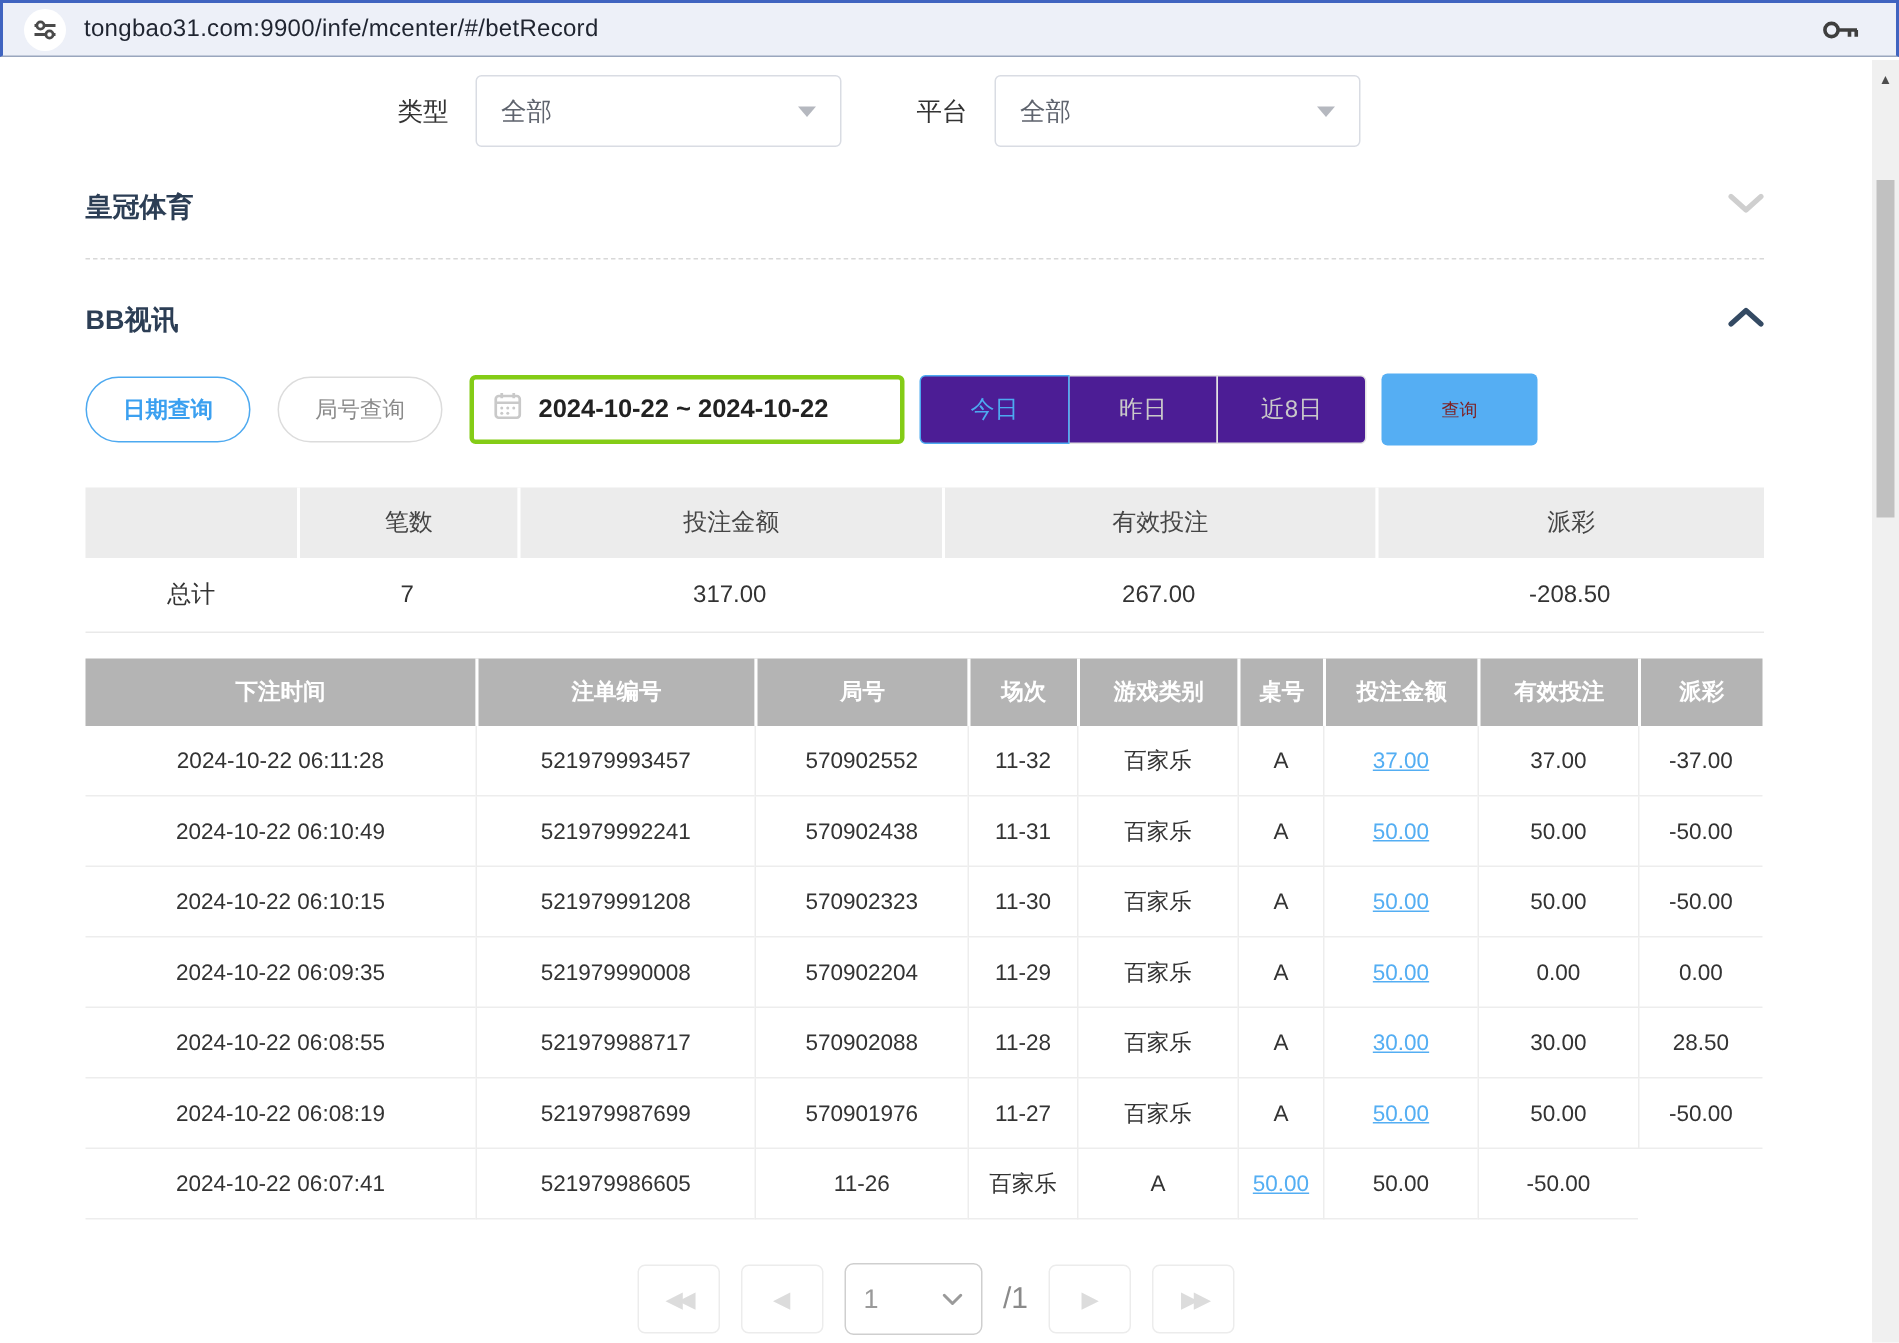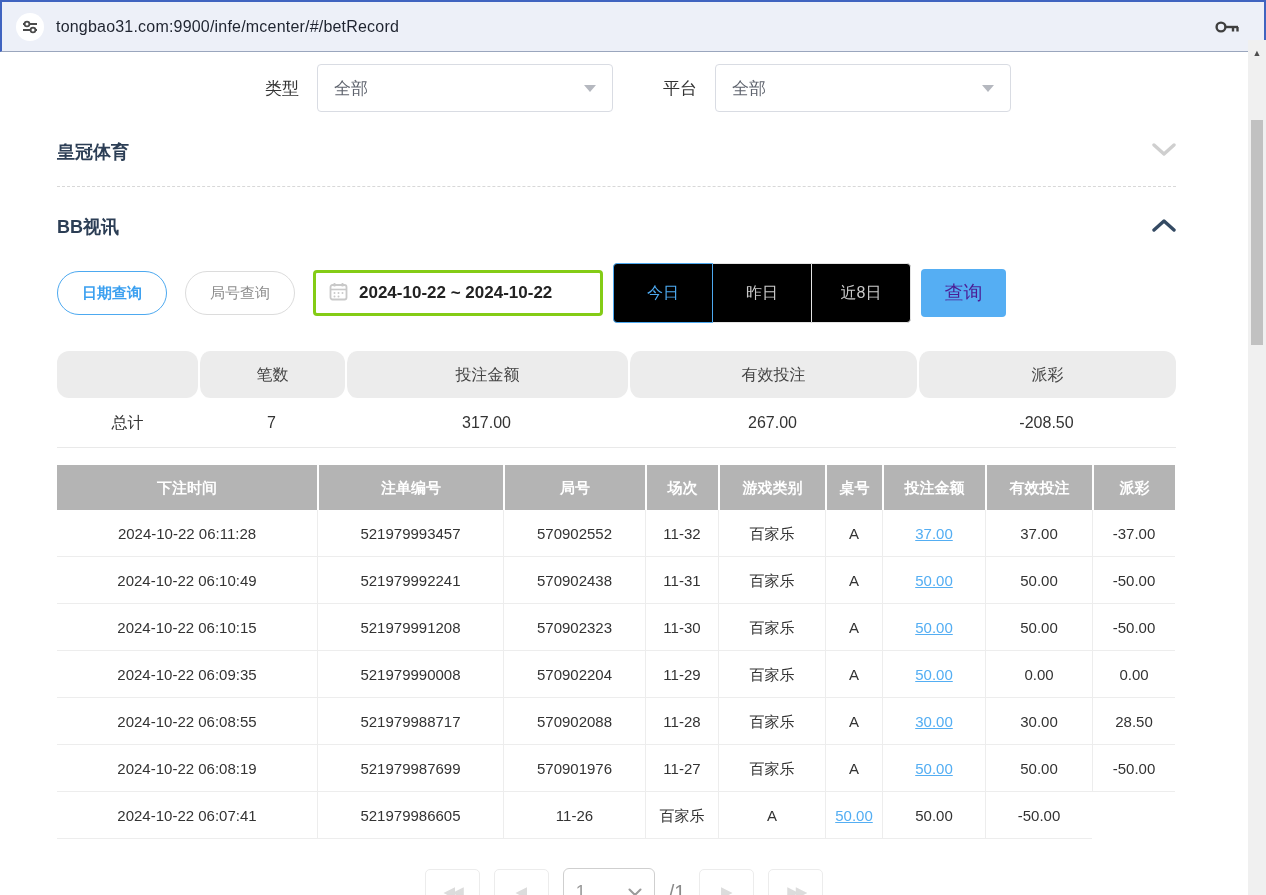--- a/index.html
+++ b/index.html
@@ -1,75 +1,75 @@
 <!DOCTYPE html>
 <html><head>
 <meta charset="utf-8">
 <style>
   * { margin:0; padding:0; box-sizing:border-box; }
   html,body { width:1266px; height:895px; overflow:hidden; background:#fff;
     font-family:"Liberation Sans","DejaVu Sans",sans-serif; }
 
   
-  .addressbar { position:relative; height:52px; background:#edf0f8;
+  .addressbar { position:relative; height:38px; background:#edf0f8;
     border:2px solid #4064c0; border-bottom:1px solid #9aa6bd;
     display:flex; align-items:center; padding:0 14px; }
   .tune-circle { width:28px; height:28px; border-radius:50%; background:#fff;
     display:flex; align-items:center; justify-content:center; flex:0 0 auto; }
   .url-text { margin-left:12px; font-size:16px; color:#1f2430; letter-spacing:.2px; }
   .key-wrap { margin-left:auto; display:flex; align-items:center; padding-right:10px; }
 
   
   .scrollbar { position:absolute; top:40px; right:0; width:18px; height:855px;
     background:#f0f0f0; z-index:50; }
   .scroll-up { position:absolute; top:8px; left:0; width:18px; text-align:center;
     font-size:9px; color:#4d4d4d; cursor:pointer; }
   .scroll-thumb { position:absolute; top:80px; left:3px; width:12px; height:225px;
     background:#c1c1c1; cursor:grab; }
 
   
   .page { position:relative; height:855px; margin-right:18px; overflow:hidden; background:#fff; }
 
   .filter-row { display:flex; align-items:center; margin:10px 0 0 265px; height:52px; }
   .filter-label { font-size:17px; color:#333; margin-right:18px; }
-  .select-box { width:296px; height:48px; border:1px solid #d9dce3; border-radius:4px;
+  .select-box { width:244px; height:48px; border:1px solid #d9dce3; border-radius:4px;
     display:flex; align-items:center; justify-content:space-between; padding:0 16px; cursor:pointer; }
   .select-value { font-size:17px; color:#5f646e; }
   .caret-down { width:0; height:0; border-left:6px solid transparent; border-right:6px solid transparent;
     border-top:7px solid #b5b8bf; }
   .filter-group2 { margin-left:50px; display:flex; align-items:center; }
 
   .section-row { margin:26px 72px 0 57px; display:flex; align-items:center; justify-content:space-between; }
   .section-title { font-size:18px; font-weight:700; color:#2c3e55; }
   .dashed-divider { margin:22px 72px 0 57px; border-bottom:1px dashed #d8d8d8; }
 
   .controls-row { margin:24px 72px 0 57px; display:flex; align-items:center; }
   .pill { height:44px; padding:0 24px; border-radius:22px; display:flex; align-items:center;
     font-size:15px; cursor:pointer; background:#fff; }
   .pill.active { border:1px solid #4da9f0; color:#3ba0f0; font-weight:700; }
   .pill.plain { border:1px solid #dcdcdc; color:#8b8b8b; margin-left:18px; }
   .date-box { margin-left:18px; width:290px; height:46px; border:3px solid #84cc16; border-radius:4px;
     display:flex; align-items:center; padding:0 13px; cursor:pointer; }
   .date-text { margin-left:11px; font-size:17px; font-weight:600; color:#222; }
   .segmented { margin-left:10px; display:flex; }
-  .seg { width:100px; height:60px; border:1px solid #e3e3e3; margin-left:-1px;
+  .seg { width:100px; height:46px; border:1px solid #e3e3e3; margin-left:-1px;
     display:flex; align-items:center; justify-content:center; font-size:16px; color:#c9c9c9;
-    cursor:pointer; background:#000000; }
+    cursor:pointer; background:#4c1d95; }
   .seg.first { border-radius:4px 0 0 4px; margin-left:0; }
   .seg.last  { border-radius:0 4px 4px 0; }
   .seg.active { position:relative; z-index:2; border-color:#4da9f0; color:#4da9f0; }
-  .search-btn { margin-left:10px; width:85px; height:48px; background:#55aef3; border:none;
-    border-radius:4px; color:#4c1d95; font-size:19px; cursor:pointer;
+  .search-btn { margin-left:10px; width:104px; height:48px; background:#55aef3; border:none;
+    border-radius:4px; color:#7f1d1d; font-size:12px; cursor:pointer;
     font-family:"Liberation Sans","DejaVu Sans",sans-serif; }
 
   
   .summary { margin:28px 72px 0 57px; }
   .sum-head { display:grid; grid-template-columns:141px 147px 283px 289px 259px; }
   .sum-head .cell { background:#ececec; height:47px; line-height:47px; text-align:center;
-    font-size:16px; color:#454545; border-left:2px solid #fff;border-radius:12px; }
+    font-size:16px; color:#454545; border-left:2px solid #fff; }
   .sum-head .cell:first-child { border-left:none; }
   .sum-row { display:grid; grid-template-columns:141px 147px 283px 289px 259px;
     border-bottom:1px solid #e9e9e9; }
   .sum-row .cell { height:49px; line-height:49px; text-align:center; font-size:16px; color:#333; }
 
   
   .bet-table { margin:17px 72px 16px 57px; }
   .bet-head { display:grid; grid-template-columns:260px 186px 142px 73px 107px 57px 103px 107px 83px; }
   .bet-head .th { background:#b4b4b4; color:#fff; height:45px; line-height:45px; text-align:center;
     font-size:15px; font-weight:700; border-left:2px solid #fff; overflow:hidden; white-space:nowrap; }

